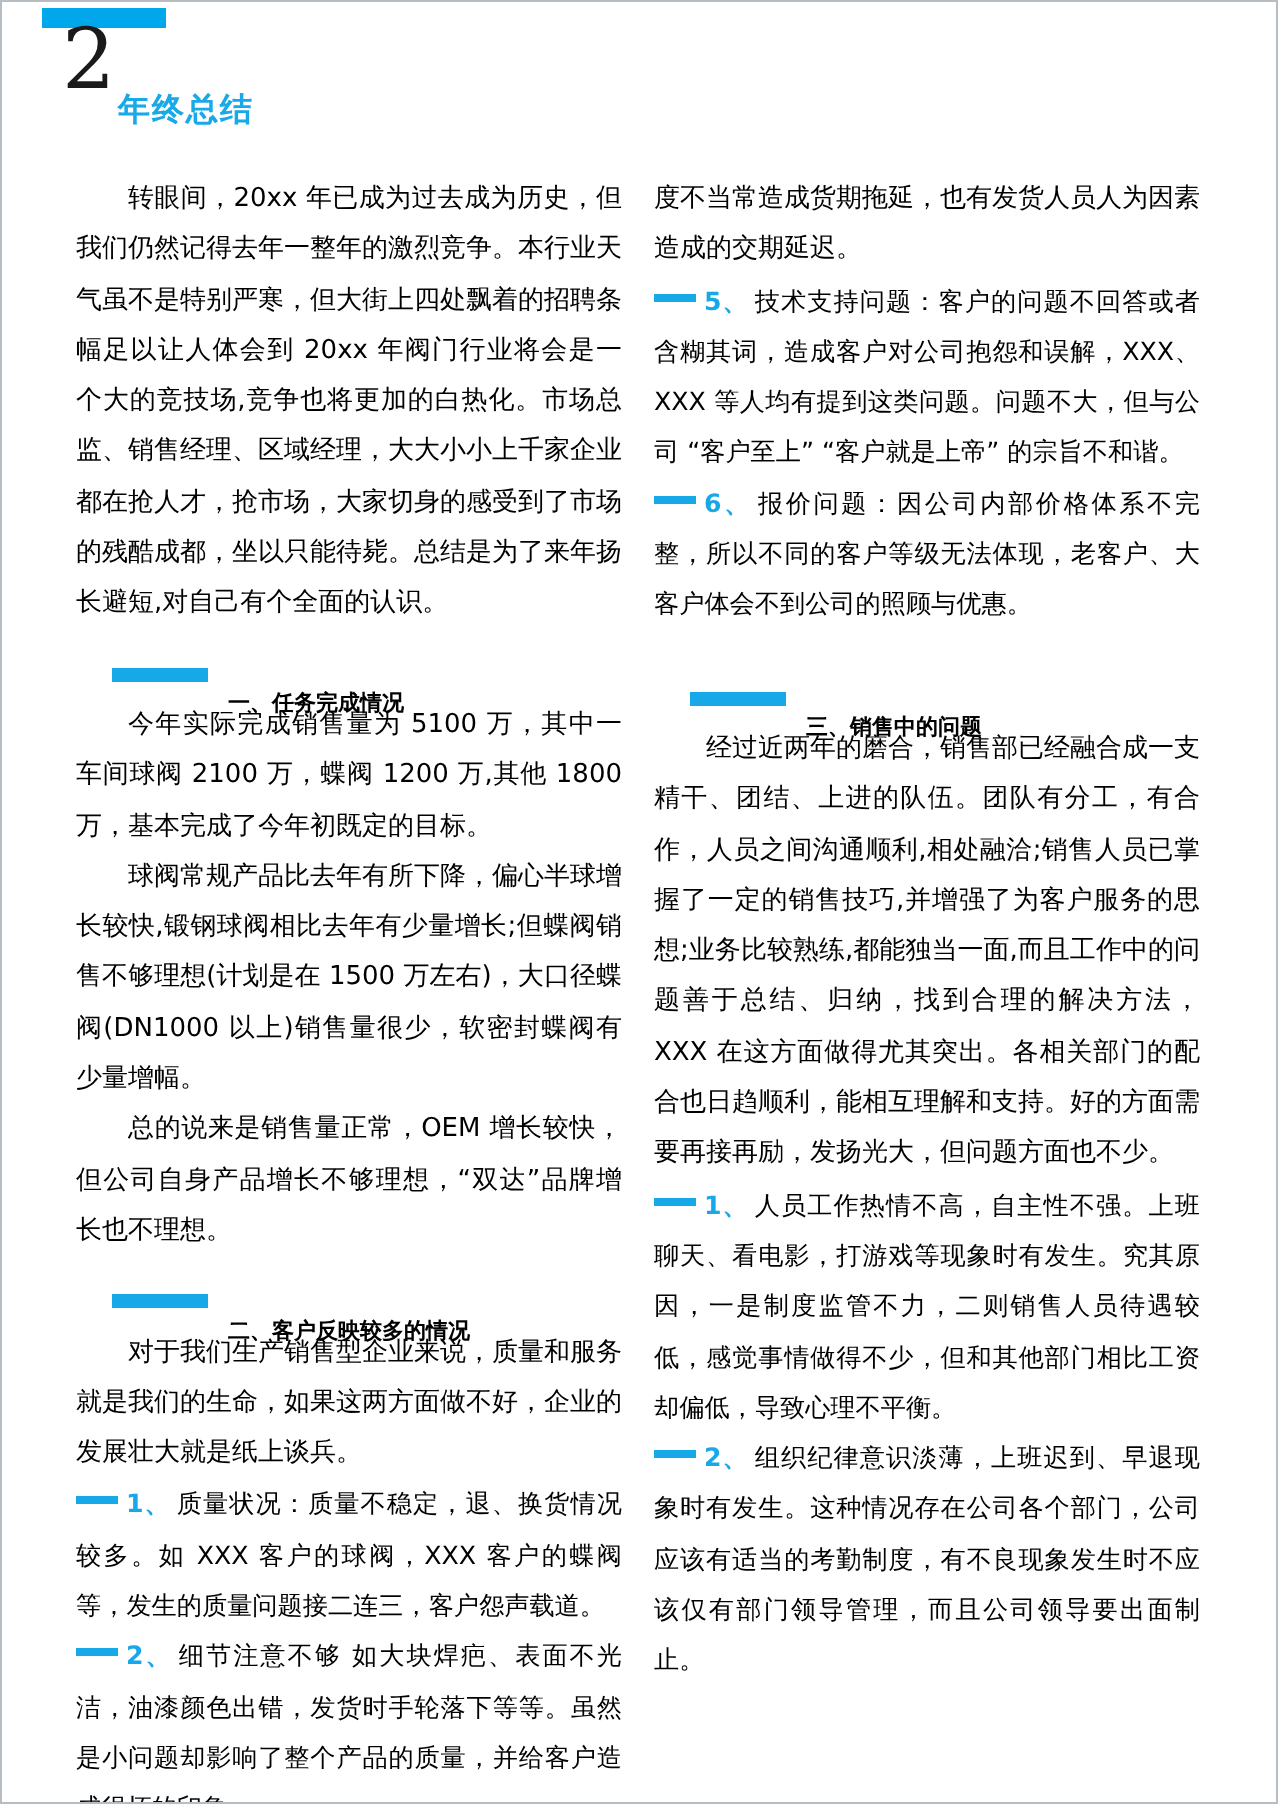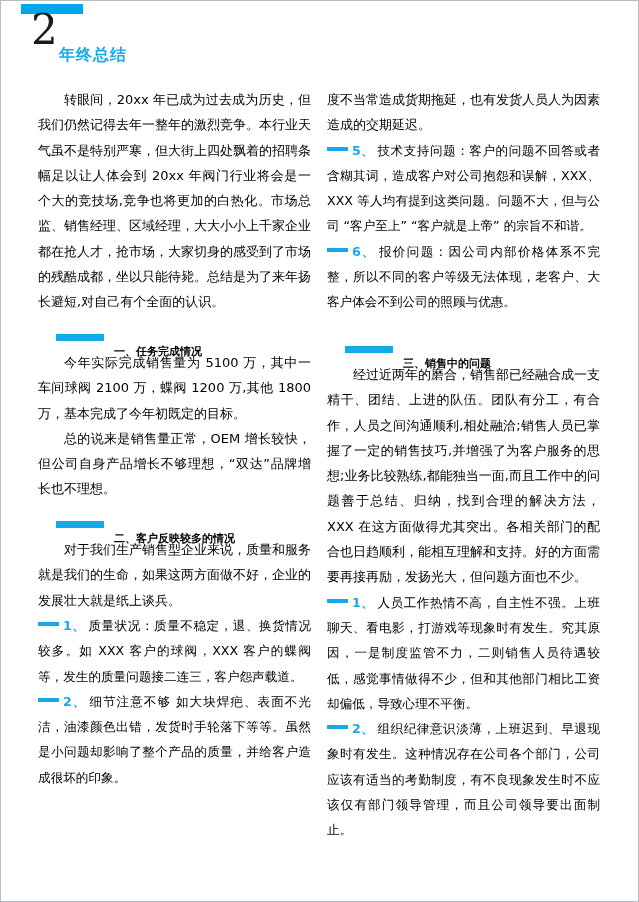--- a/index.html
+++ b/index.html
@@ -149,20 +149,21 @@
 
       <p class="para">转眼间，20xx 年已成为过去成为历史，但我们仍然记得去年一整年的激烈竞争。本行业天气虽不是特别严寒，但大街上四处飘着的招聘条幅足以让人体会到 20xx 年阀门行业将会是一个大的竞技场,竞争也将更加的白热化。市场总监、销售经理、区域经理，大大小小上千家企业都在抢人才，抢市场，大家切身的感受到了市场的残酷成都，坐以只能待毙。总结是为了来年扬长避短,对自己有个全面的认识。</p>
 
       <div class="gap-sm"></div>
 
       <div class="sec-head">
         <span class="bar"></span>
         <span class="txt">一、任务完成情况</span>
       </div>
       <p class="para">今年实际完成销售量为 5100 万，其中一车间球阀 2100 万，蝶阀 1200 万,其他 1800 万，基本完成了今年初既定的目标。</p>
+      <p class="para">球阀常规产品比去年有所下降，偏心半球增长较快,锻钢球阀相比去年有少量增长;但蝶阀销售不够理想(计划是在 1500 万左右)，大口径蝶阀(DN1000 以上)销售量很少，软密封蝶阀有少量增幅。</p>
       <p class="para">总的说来是销售量正常，OEM 增长较快，但公司自身产品增长不够理想，“双达”品牌增长也不理想。</p>
 
       <div class="gap-sm"></div>
 
       <div class="sec-head">
         <span class="bar"></span>
         <span class="txt">二、客户反映较多的情况</span>
       </div>
       <p class="para">对于我们生产销售型企业来说，质量和服务就是我们的生命，如果这两方面做不好，企业的发展壮大就是纸上谈兵。</p>
 

